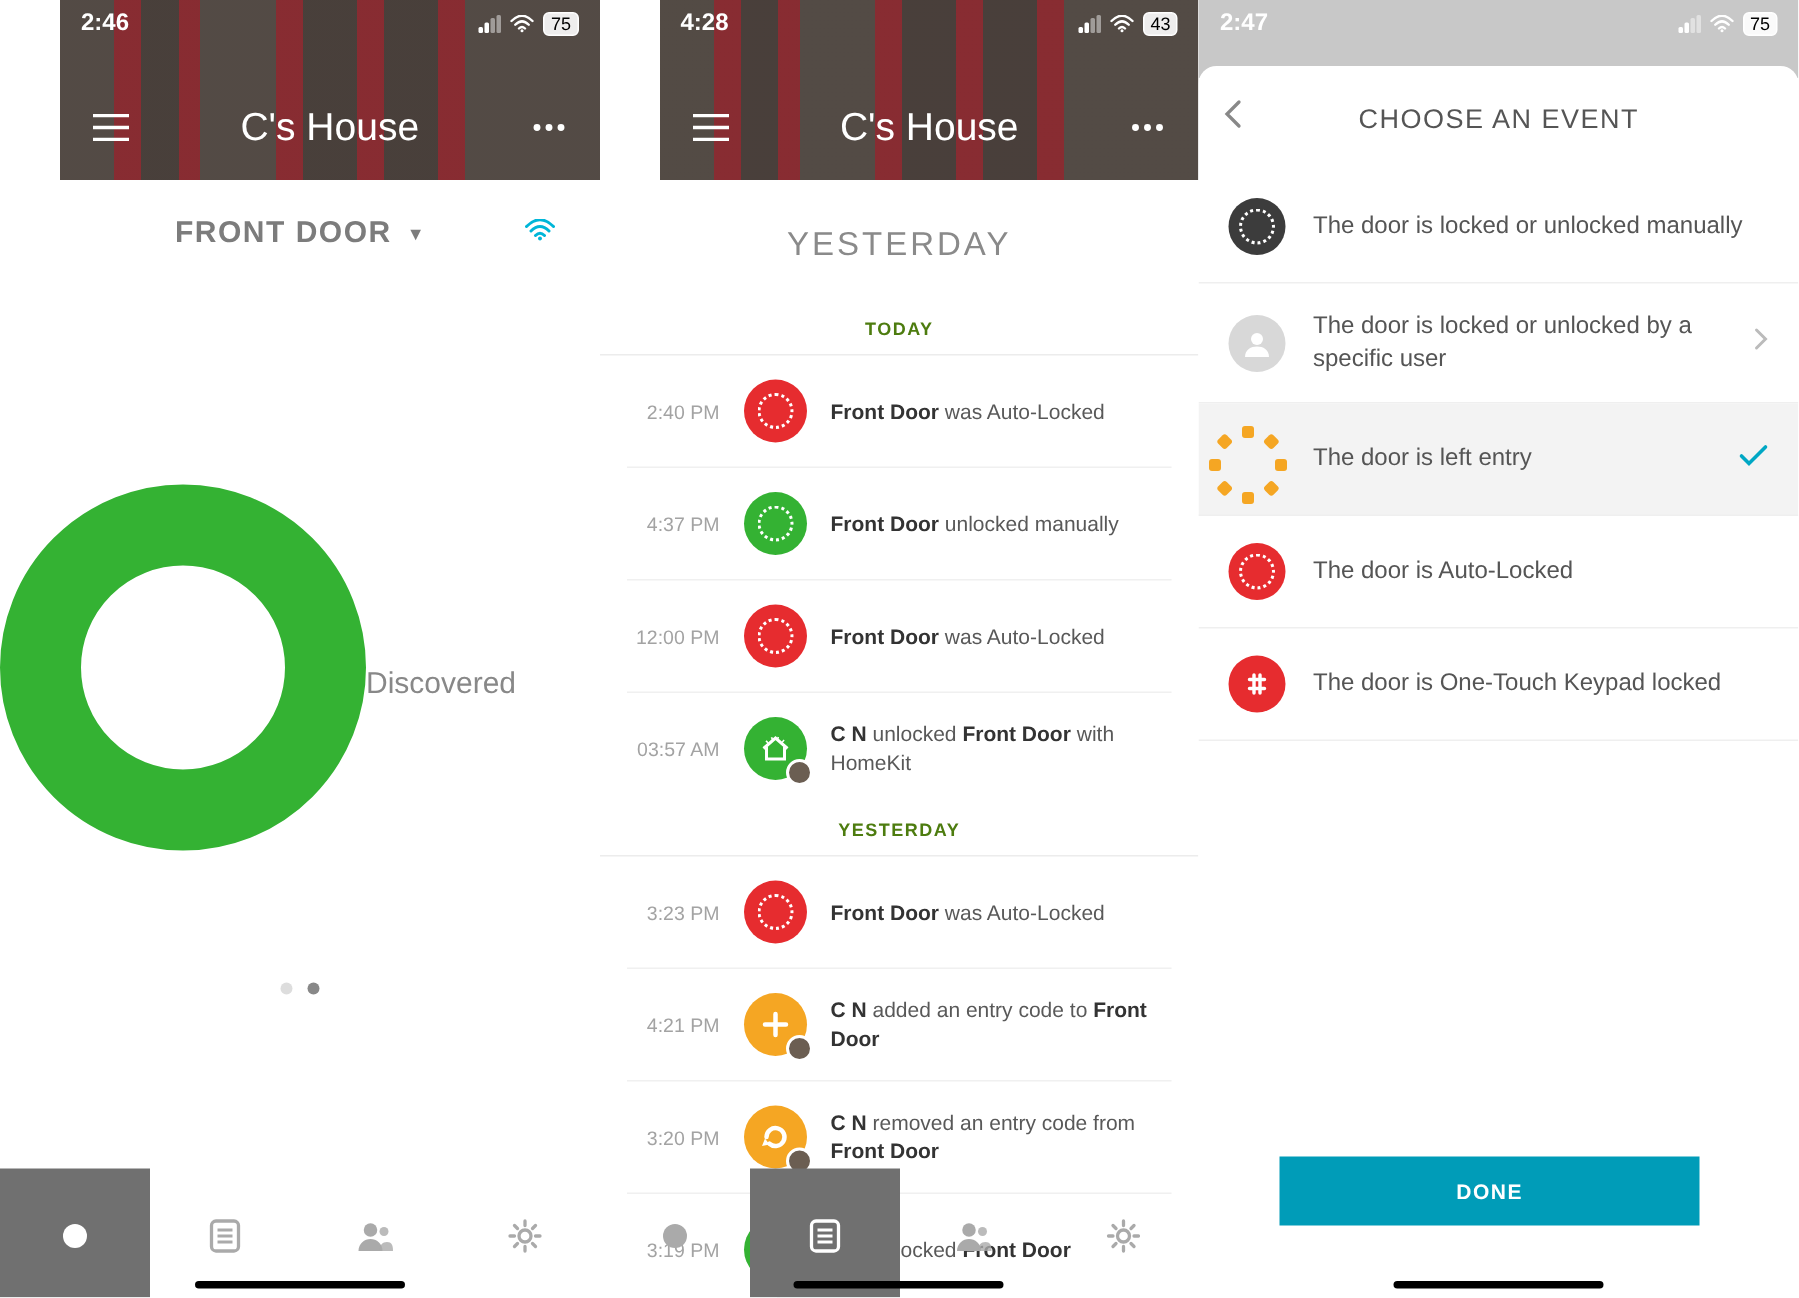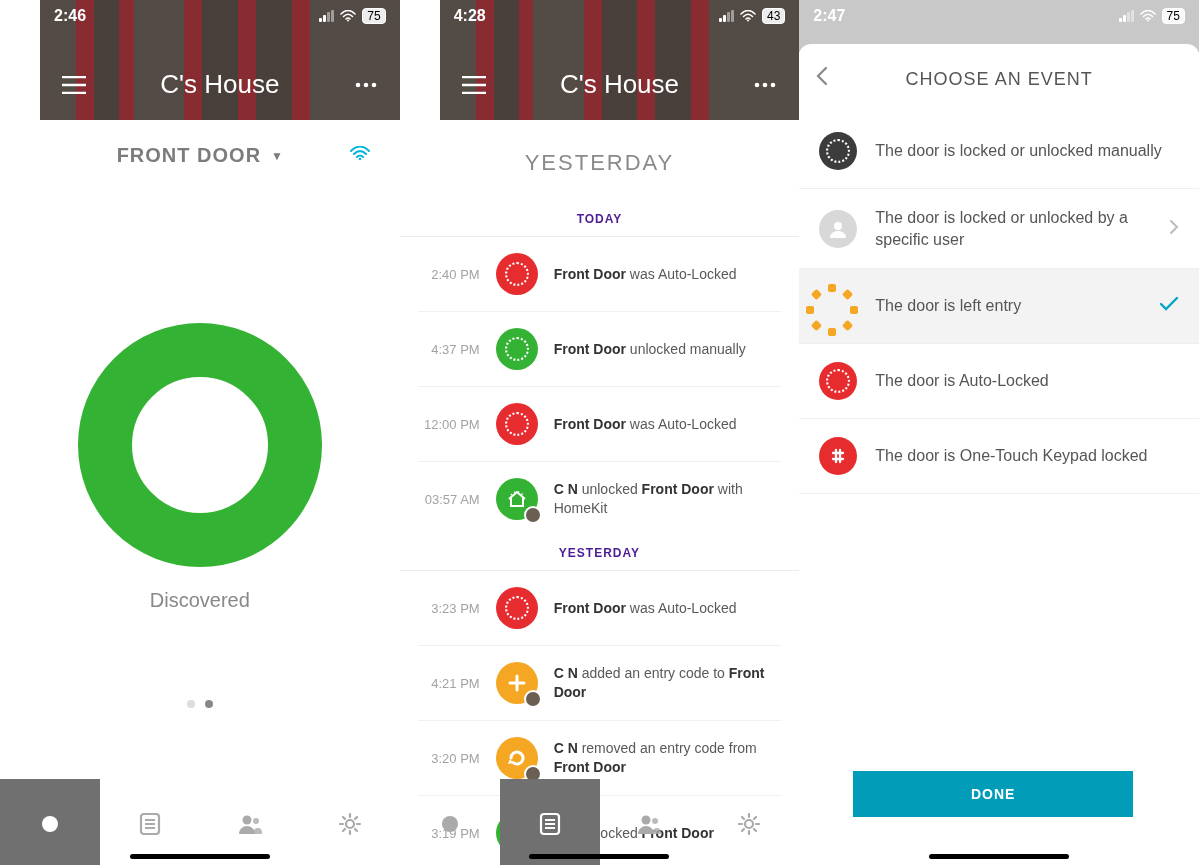--- a/index.html
+++ b/index.html
@@ -32,36 +32,36 @@
     padding:0 20px; color:#fff;
   }
   .hero-title { font-size:26px; font-weight:400; color:#fff;}
   .hamburger, .more-dots { width:28px; height:28px; display:flex; align-items:center; justify-content:center;}
   .hamburger svg, .more-dots svg{color:#fff}
   
   .door-label-row{display:flex;align-items:center;justify-content:center;gap:10px;padding:24px 0 6px;position:relative}
   .door-label{color:#7c7c7c;font-size:20px;letter-spacing:1px;font-weight:600}
   .caret{color:#7c7c7c;font-size:12px}
   .wifi-blue{position:absolute;right:30px;color:#00b6d8}
-  .big-ring-wrap{display:flex;flex-direction:column;align-items:center;margin-top:150px}
+  .big-ring-wrap{display:flex;flex-direction:row;align-items:center;margin-top:150px}
   .big-ring{width:244px;height:244px;border-radius:50%;border:54px solid #34b233}
   .discovered{color:#888;margin-top:22px;font-size:20px}
   .pager{display:flex;gap:10px;justify-content:center;margin-top:88px}
   .pager .dot{width:8px;height:8px;border-radius:50%;background:#ddd}
   .pager .dot.active{background:#888}
   
   .tabbar{position:absolute;bottom:0;left:0;right:0;height:86px;display:flex}
   .tab{flex:1;display:flex;align-items:center;justify-content:center;padding-top:4px}
   .tab.active{background:#707070}
   .tab svg{color:#aaa}
   .tab.active svg{color:#fff}
   .home-indicator{position:absolute;bottom:6px;left:50%;transform:translateX(-50%);width:140px;height:5px;border-radius:3px;background:#000}
   
   .activity-title{color:#8a8a8a;text-align:center;font-size:22px;letter-spacing:2px;margin:30px 0 26px;font-weight:500}
-  .section-header{color:#4c1d95;text-align:center;font-size:12px;letter-spacing:1px;padding:10px 0;border-bottom:1px solid #ececec;font-weight:600}
+  .section-header{color:#4d7c0f;text-align:center;font-size:12px;letter-spacing:1px;padding:10px 0;border-bottom:1px solid #ececec;font-weight:600}
   .feed{padding:0 18px}
   .actrow{display:flex;align-items:center;gap:16px;padding:16px 0;border-bottom:1px solid #f0f0f0;position:relative}
   .actrow:last-child{border-bottom:none}
   .atime{width:62px;text-align:right;color:#a3a3a3;font-size:13px;flex:none}
   .icon-bubble{width:42px;height:42px;border-radius:50%;flex:none;display:flex;align-items:center;justify-content:center;position:relative}
   .ic-red{background:#e62c2f}
   .ic-green{background:#34b233}
   .ic-orange{background:#f5a623}
   .bubble-dots{width:24px;height:24px;position:relative}
   .bubble-dots::before{content:"";position:absolute;inset:0;border:2px dotted #fff;border-radius:50%}

